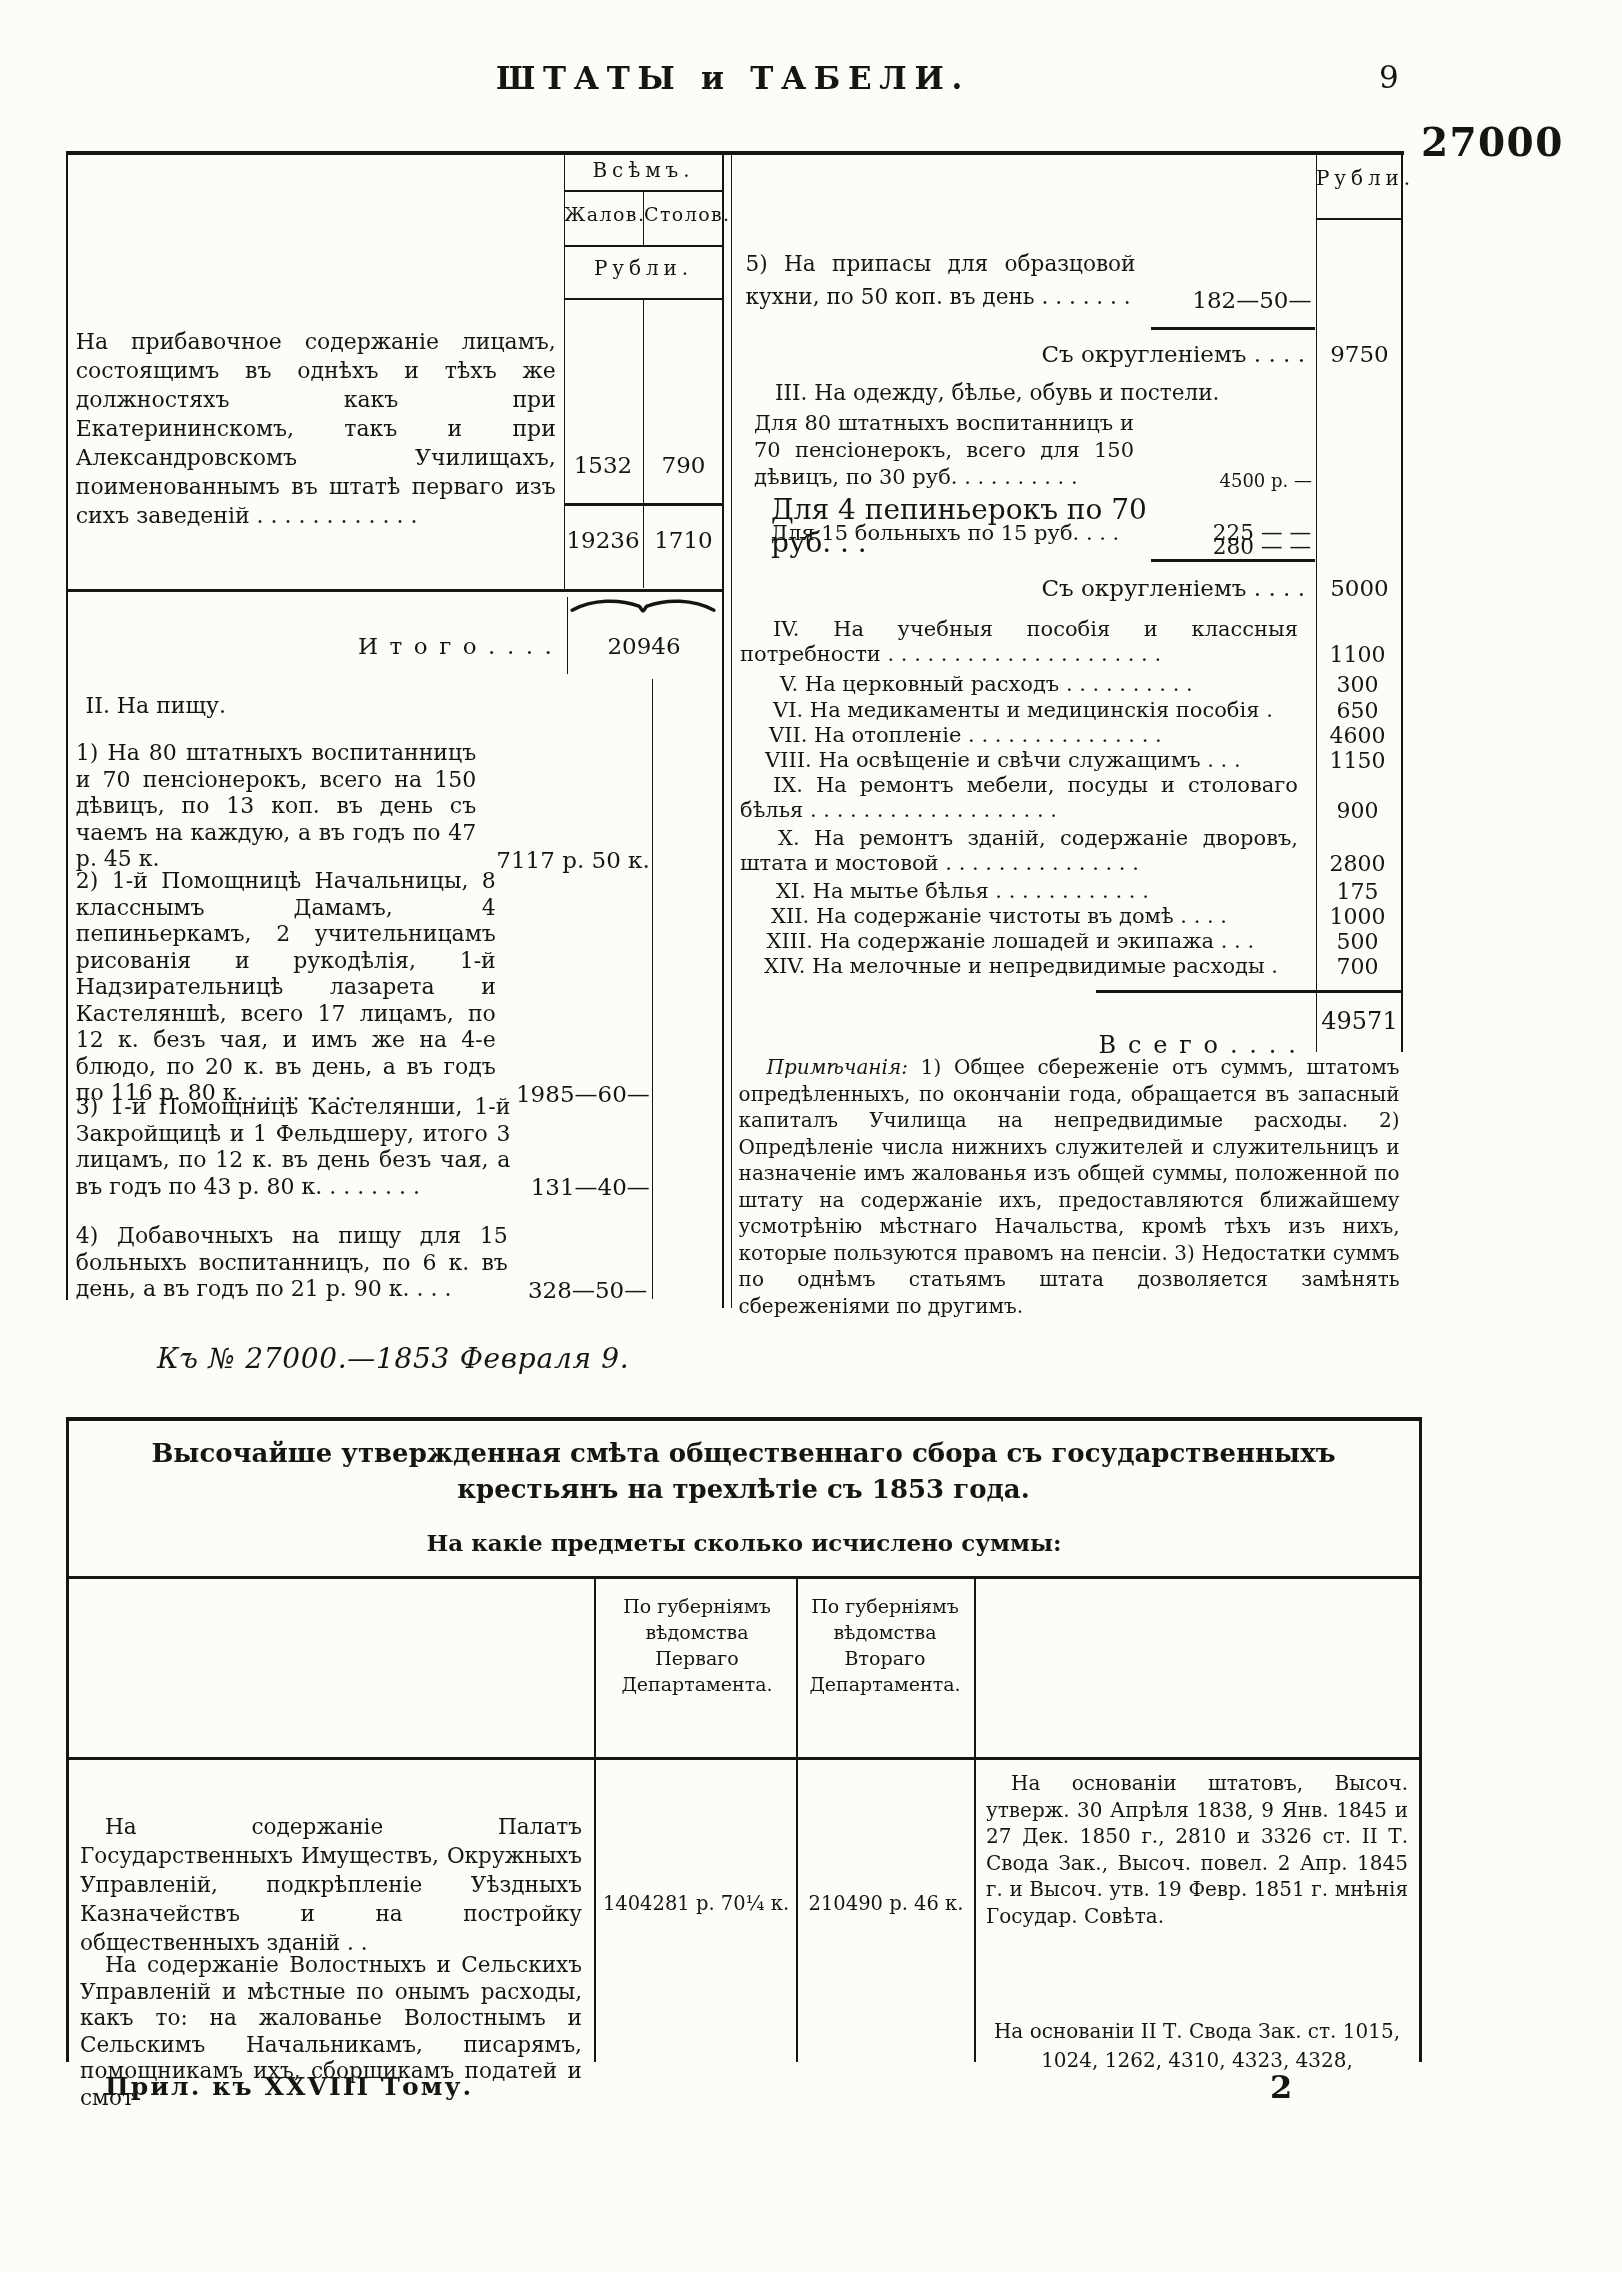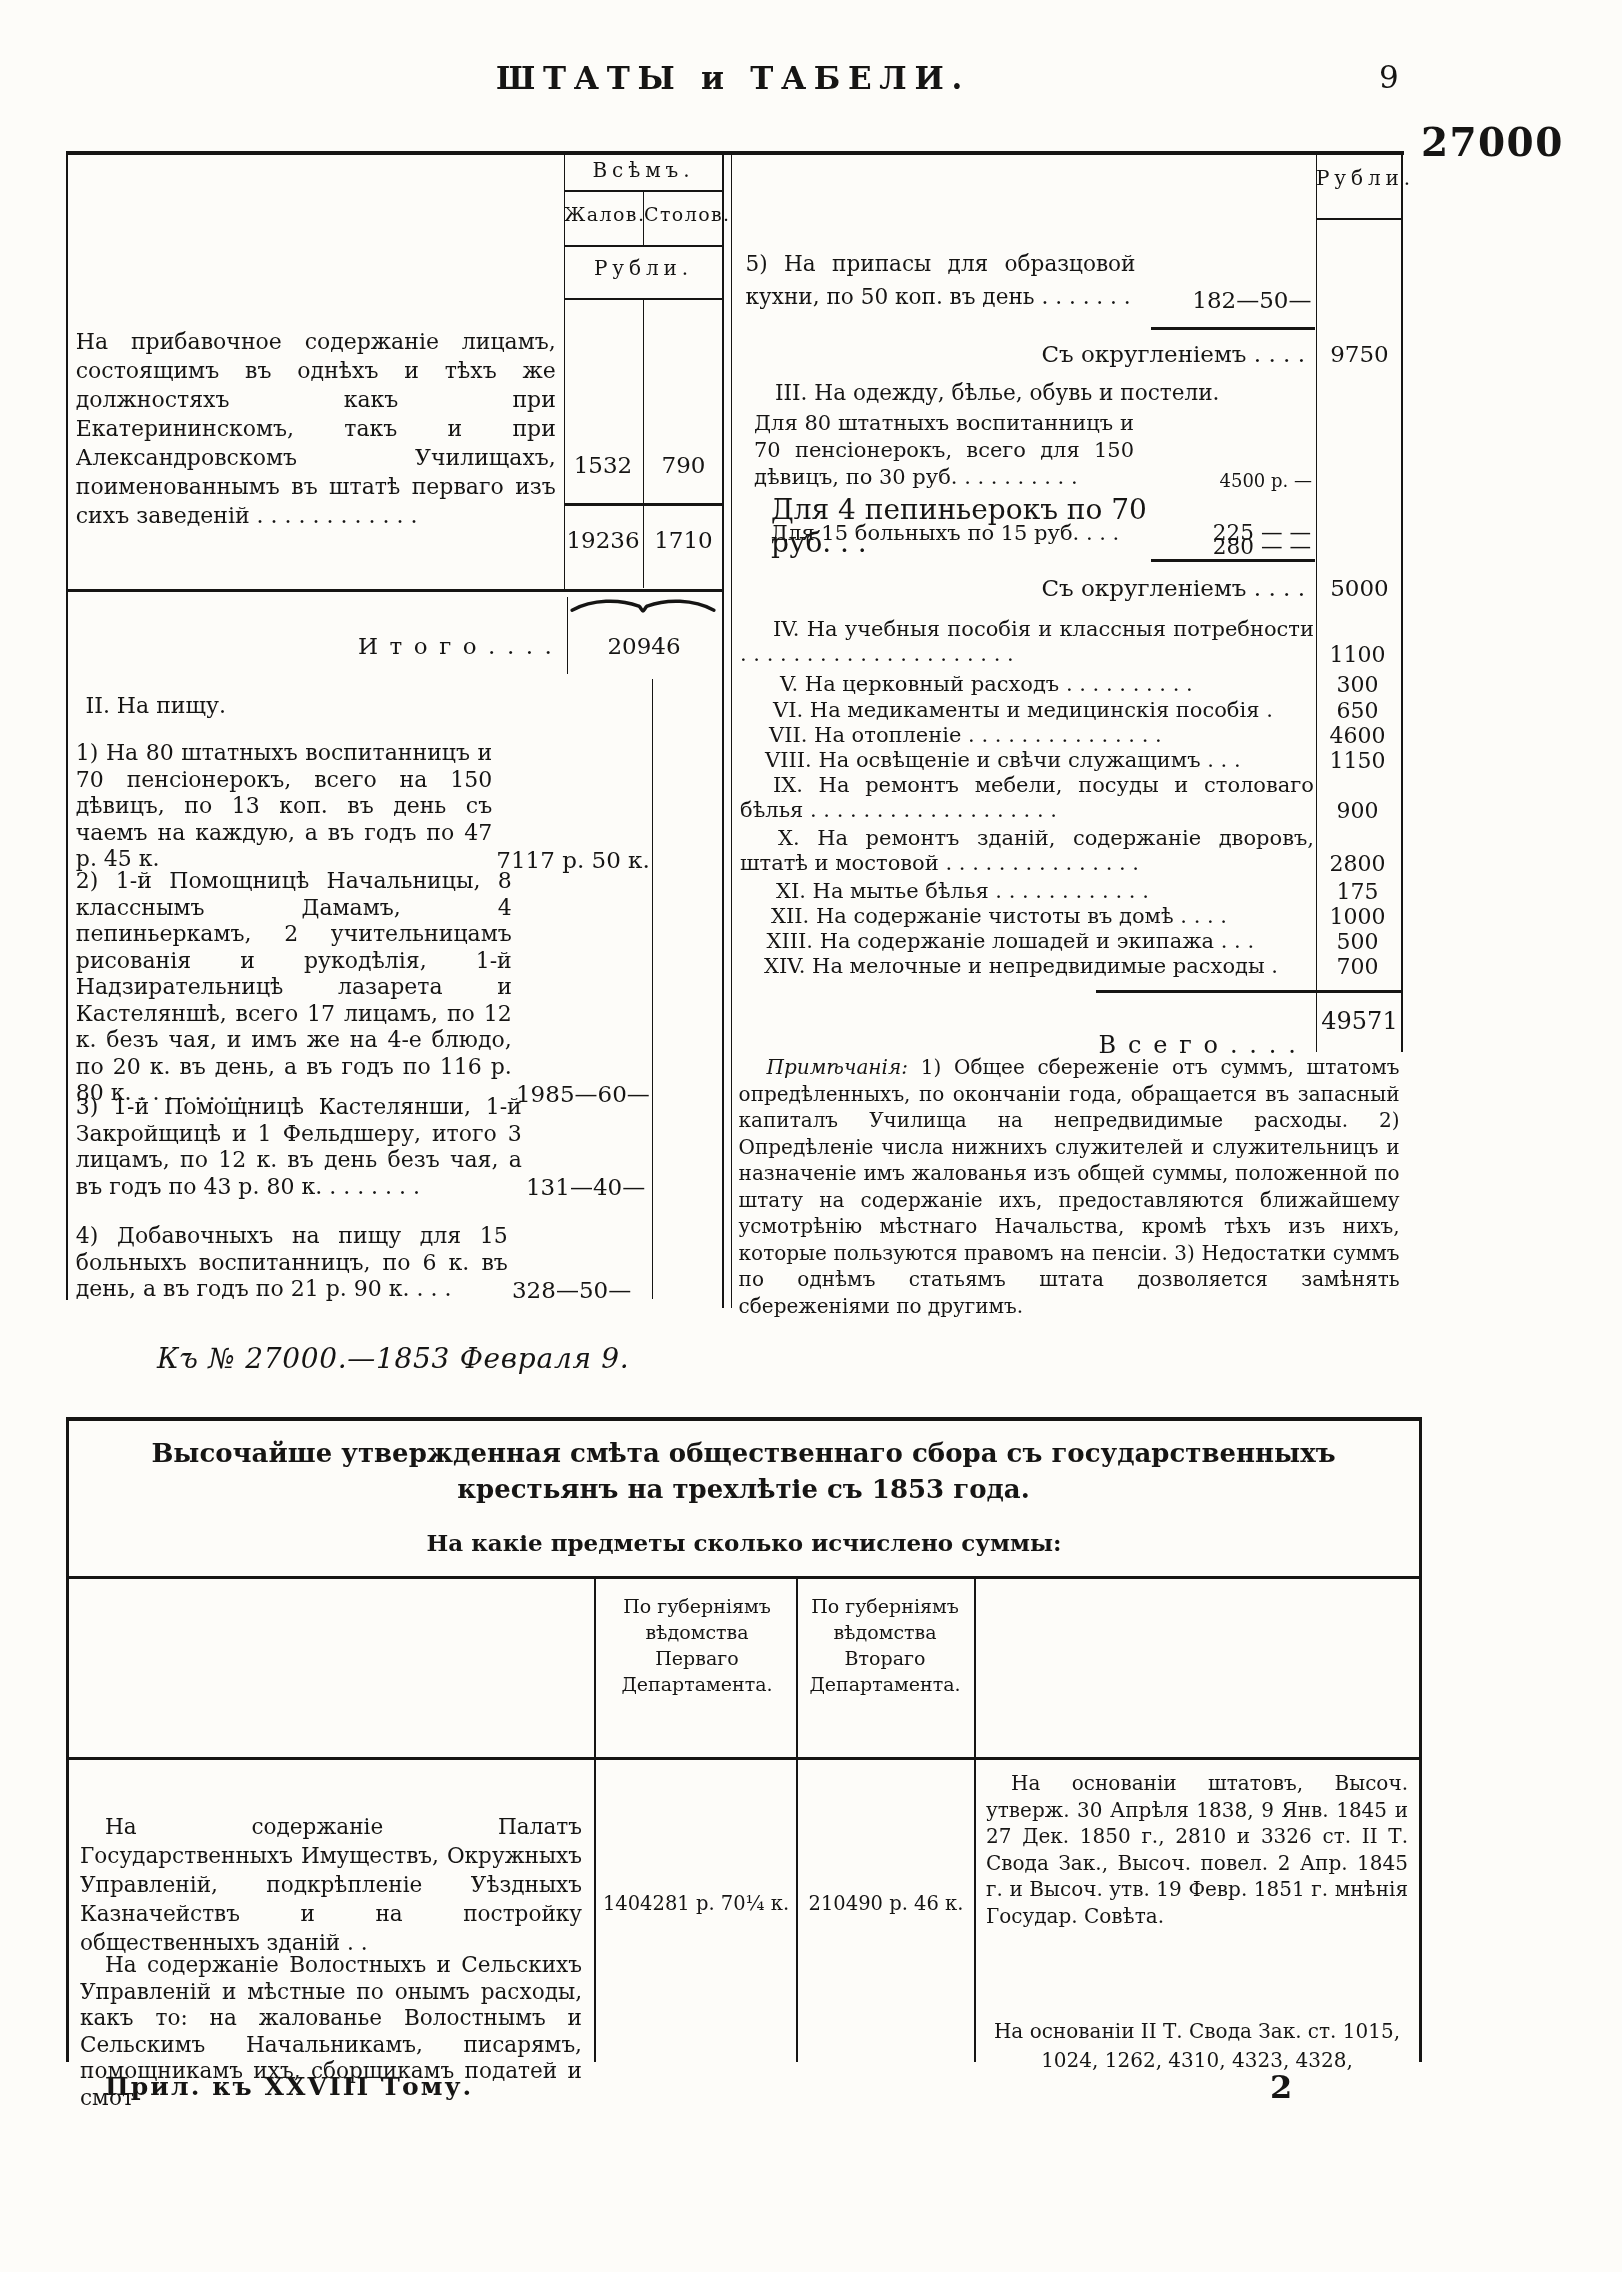--- a/index.html
+++ b/index.html
@@ -10,21 +10,21 @@
     color:#161514;
     overflow:hidden;
   }
   .page{position:relative;width:1622px;height:2273px;}
   .abs{position:absolute;}
   .rule{position:absolute;background:#161514;}
   .ctr{text-align:center;}
   .rt{text-align:right;}
   .jst{text-align:justify;}
   .it{font-style:italic;}
-  .flexrow{display:flex;align-items:flex-end;}
+  .flexrow{display:flex;align-items:flex-end;gap:16px;}
   .hdr-title{font-size:31px;font-weight:bold;letter-spacing:7.7px;white-space:nowrap;}
   .pgnum{font-size:31px;}
   .docnum{font-size:39px;font-weight:bold;letter-spacing:1.4px;}
   .colhead{font-size:19px;letter-spacing:1.4px;}
   .colhead-sp{font-size:20px;letter-spacing:4.9px;}
   .body-l{font-size:22px;line-height:29px;}
   .body-l2{font-size:22px;line-height:26.5px;}
   .num{font-size:23px;}
   .itval{font-size:23px;white-space:nowrap;}
   .body-r{font-size:21px;line-height:25px;}
@@ -161,21 +161,21 @@
       </div>
       <div class="abs flexrow" style="left:7px;top:597px;width:661px;">
         <div class="body-r rrow-text" style="text-indent:25px;">VIII. На освѣщеніе и свѣчи служащимъ . . .</div>
         <div class="rval">1150</div>
       </div>
       <div class="abs flexrow" style="left:7px;top:622px;width:661px;">
         <div class="body-r jst rrow-text" style="text-indent:33px;">IX. На ремонтъ мебели, посуды и столоваго бѣлья . . . . . . . . . . . . .   . . . . . .</div>
         <div class="rval">900</div>
       </div>
       <div class="abs flexrow" style="left:7px;top:675px;width:661px;">
-        <div class="body-r jst rrow-text" style="text-indent:38px;">X. На ремонтъ зданій, содержаніе дворовъ, штатѣ и мостовой . . . . . . . . . . . . . . .</div>
+        <div class="body-r jst rrow-text" style="text-indent:38px;">X. На ремонтъ зданій, содержаніе дворовъ, штата и мостовой . . . . . . . . . . . . . . .</div>
         <div class="rval">2800</div>
       </div>
       <div class="abs flexrow" style="left:7px;top:728px;width:661px;">
         <div class="body-r rrow-text" style="text-indent:36px;">XI. На мытье бѣлья . . . . . . . . . . . .</div>
         <div class="rval">175</div>
       </div>
       <div class="abs flexrow" style="left:7px;top:753px;width:661px;">
         <div class="body-r rrow-text" style="text-indent:31px;">XII. На содержаніе чистоты въ домѣ . . . .</div>
         <div class="rval">1000</div>
       </div>

